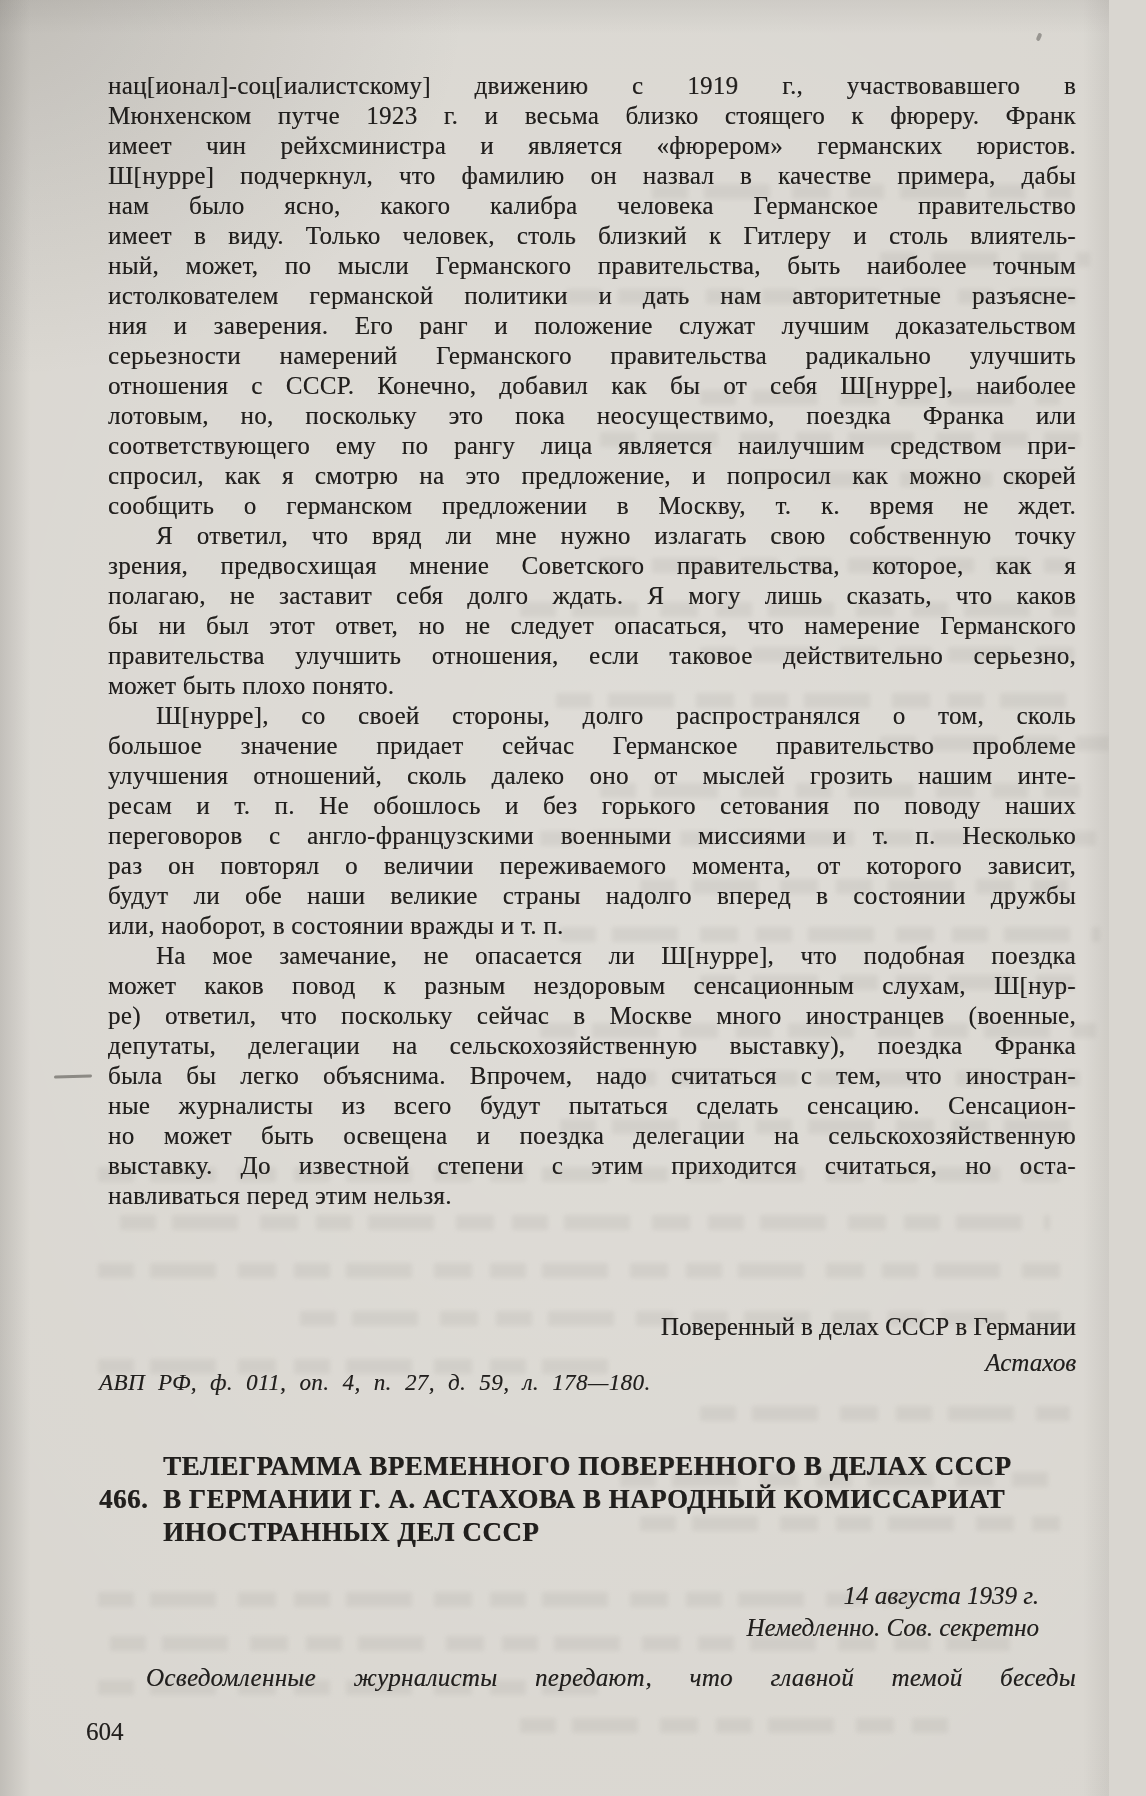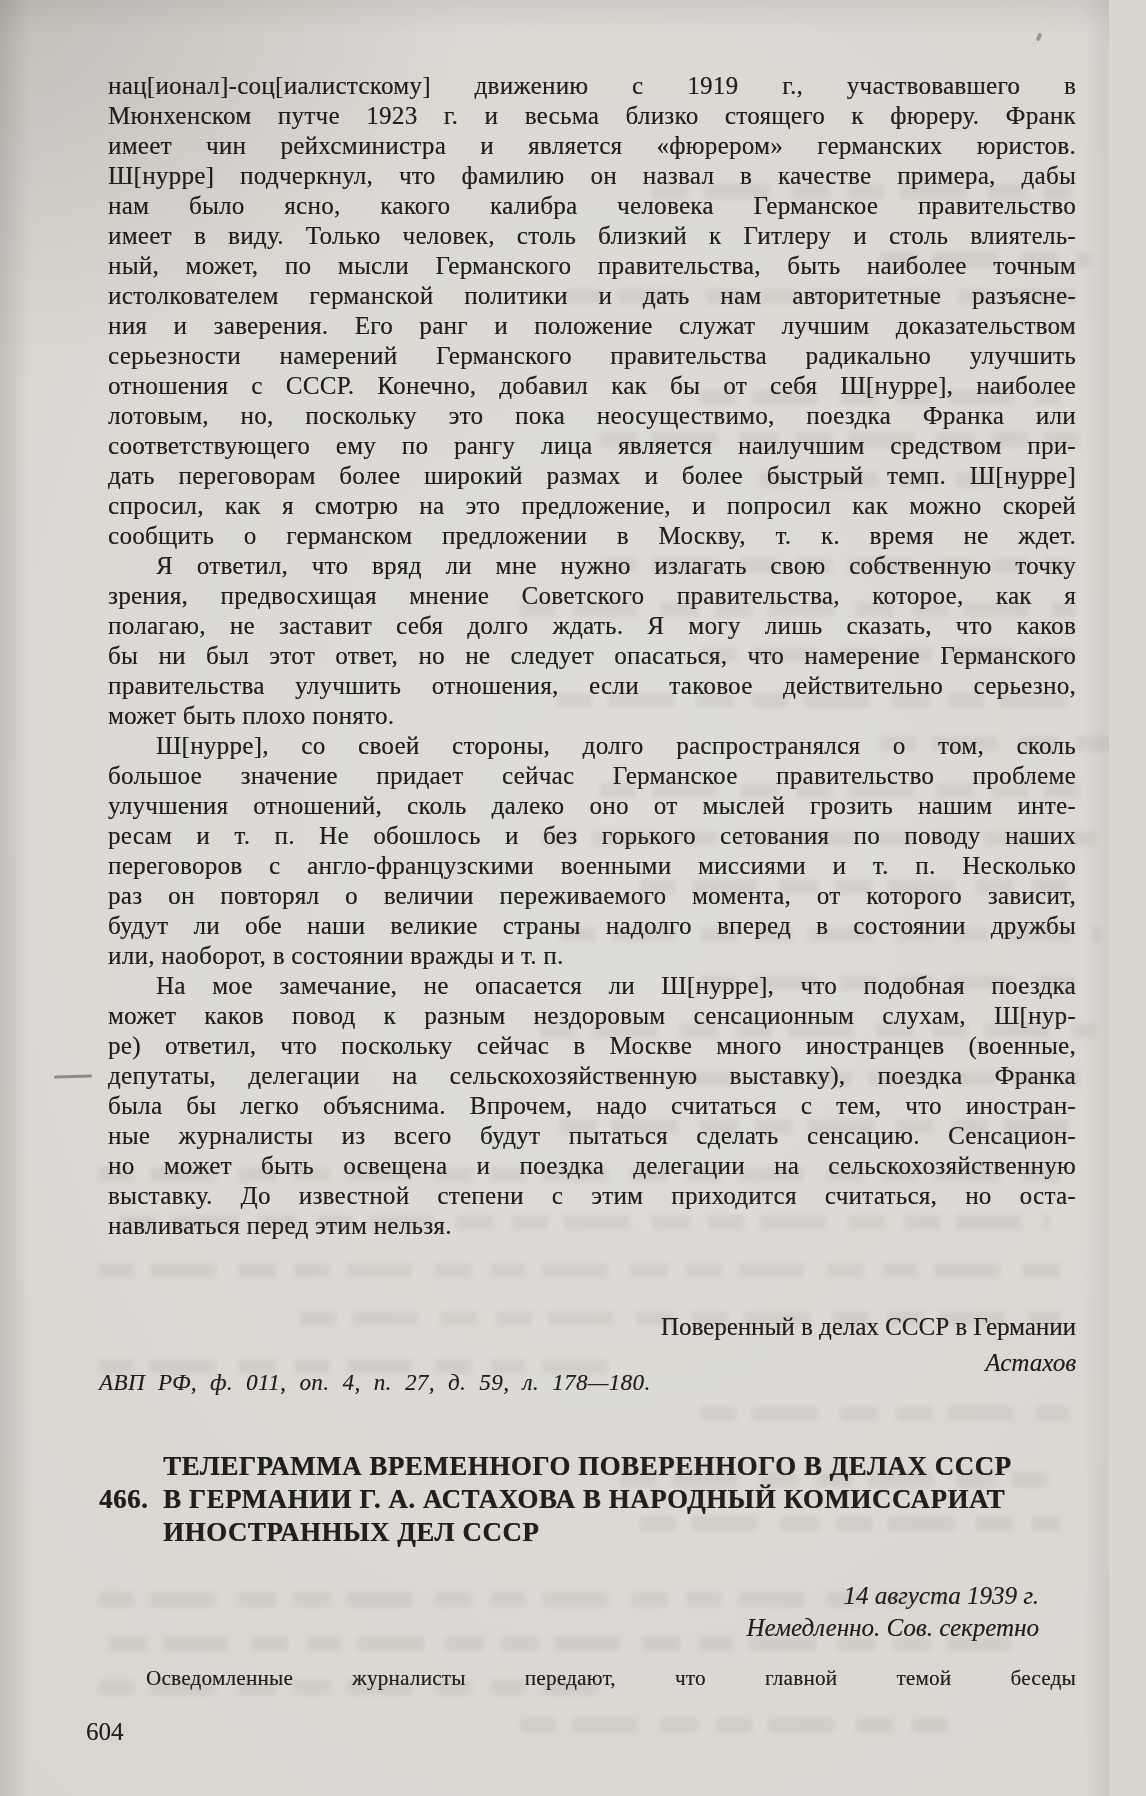--- a/index.html
+++ b/index.html
@@ -74,23 +74,24 @@
     font-style:italic;font-size:25px;line-height:30px;
     text-shadow:.3px 0 0 rgba(33,31,29,.5);
   }
   .classification-line{
     position:absolute;right:70px;top:1613px;
     font-style:italic;font-size:25px;line-height:30px;
     text-shadow:.3px 0 0 rgba(33,31,29,.5);
   }
   .opening-line{
     position:absolute;left:108px;top:1663px;width:968px;
-    font-size:21px;line-height:30px;letter-spacing:.3px;
+    font-size:25px;line-height:30px;letter-spacing:.3px;
     text-align:justify;text-align-last:justify;text-indent:38px;
     text-shadow:.3px 0 0 rgba(33,31,29,.55);
+    font-style:italic;
   }
   .page-number{
     position:absolute;left:86px;top:1717px;
     font-size:25px;line-height:30px;
     text-shadow:.3px 0 0 rgba(33,31,29,.5);
   }
 </style>
 </head>
 <body>
 
@@ -142,21 +143,20 @@
         <div class="line">Ш[нурре] подчеркнул, что фамилию он назвал в качестве примера, дабы</div>
         <div class="line">нам было ясно, какого калибра человека Германское правительство</div>
         <div class="line">имеет в виду. Только человек, столь близкий к Гитлеру и столь влиятель-</div>
         <div class="line">ный, может, по мысли Германского правительства, быть наиболее точным</div>
         <div class="line">истолкователем германской политики и дать нам авторитетные разъясне-</div>
         <div class="line">ния и заверения. Его ранг и положение служат лучшим доказательством</div>
         <div class="line">серьезности намерений Германского правительства радикально улучшить</div>
         <div class="line">отношения с СССР. Конечно, добавил как бы от себя Ш[нурре], наиболее</div>
         <div class="line">лотовым, но, поскольку это пока неосуществимо, поездка Франка или</div>
         <div class="line">соответствующего ему по рангу лица является наилучшим средством при-</div>
-        <div class="line">дать переговорам более широкий размах и более быстрый темп. Ш[нурре]</div>
         <div class="line">спросил, как я смотрю на это предложение, и попросил как можно скорей</div>
         <div class="line">сообщить о германском предложении в Москву, т. к. время не ждет.</div>
         <div class="line indent">Я ответил, что вряд ли мне нужно излагать свою собственную точку</div>
         <div class="line">зрения, предвосхищая мнение Советского правительства, которое, как я</div>
         <div class="line">полагаю, не заставит себя долго ждать. Я могу лишь сказать, что каков</div>
         <div class="line">бы ни был этот ответ, но не следует опасаться, что намерение Германского</div>
         <div class="line">правительства улучшить отношения, если таковое действительно серьезно,</div>
         <div class="line last-left">может быть плохо понято.</div>
         <div class="line indent">Ш[нурре], со своей стороны, долго распространялся о том, сколь</div>
         <div class="line">большое значение придает сейчас Германское правительство проблеме</div>

